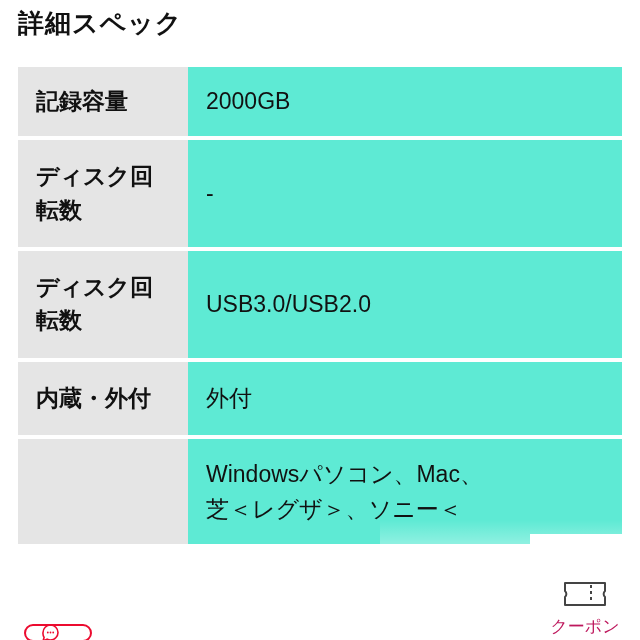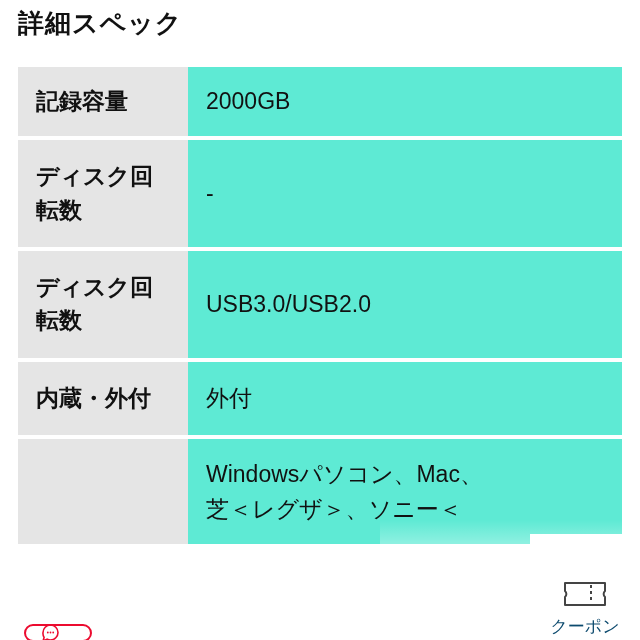--- a/index.html
+++ b/index.html
@@ -27,21 +27,21 @@
     width: 24px; height: 24px;
   }
 
   
   .coupon-btn {
     position: absolute; right: 0; bottom: 0; width: 110px; height: 106px;
     background: #fff; display: flex; flex-direction: column; align-items: center;
     justify-content: flex-end; gap: 6px; padding-bottom: 2px; cursor: pointer;
   }
   .coupon-btn .coupon-icon { width: 44px; height: 30px; }
-  .coupon-btn .coupon-label { font-size: 17px; color: #0c4a6e; }
+  .coupon-btn .coupon-label { font-size: 17px; color: #be185d; }
 
   
   .fade {
     position: absolute; right: 0; bottom: 0; width: 260px; height: 120px;
     background: linear-gradient(180deg, rgba(255,255,255,0) 0%, rgba(255,255,255,0.92) 60%, #fff 100%);
     pointer-events: none;
   }
 </style>
 </head>
 <body>

